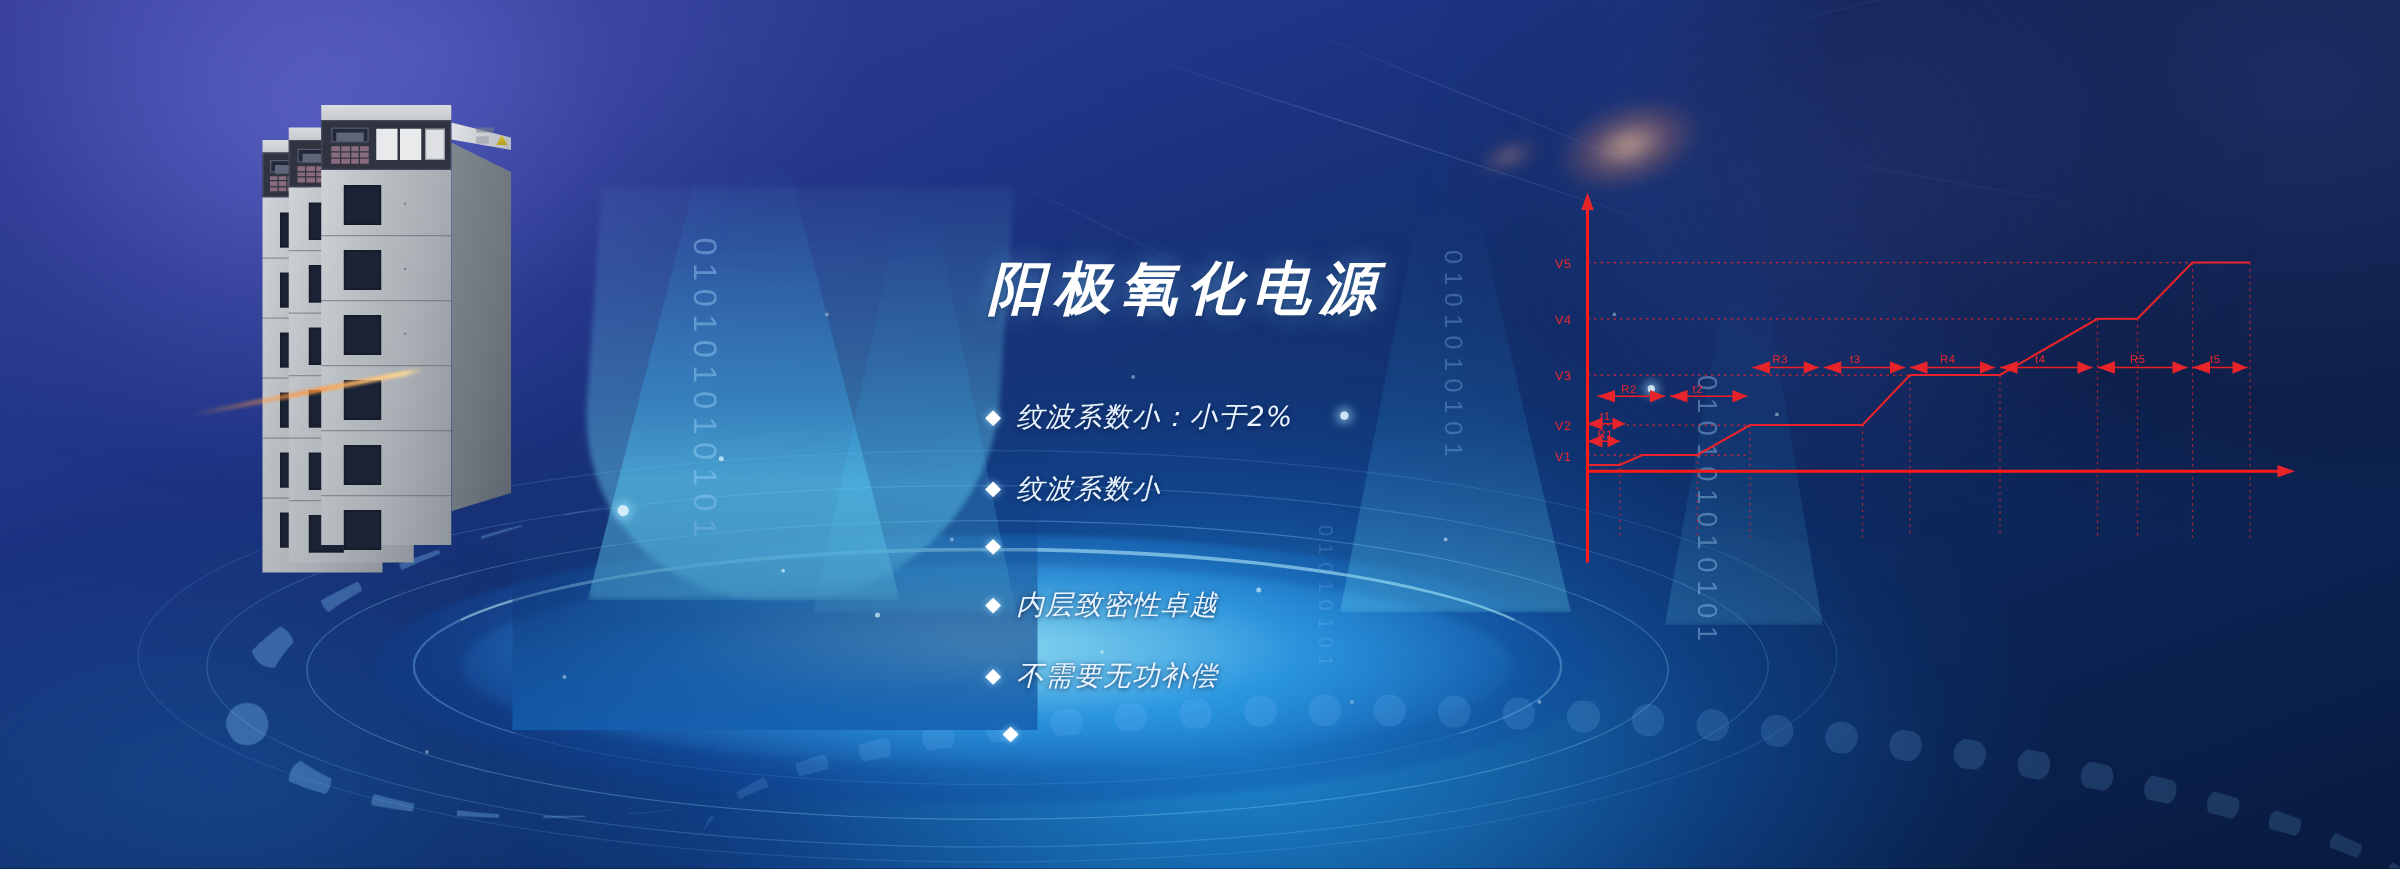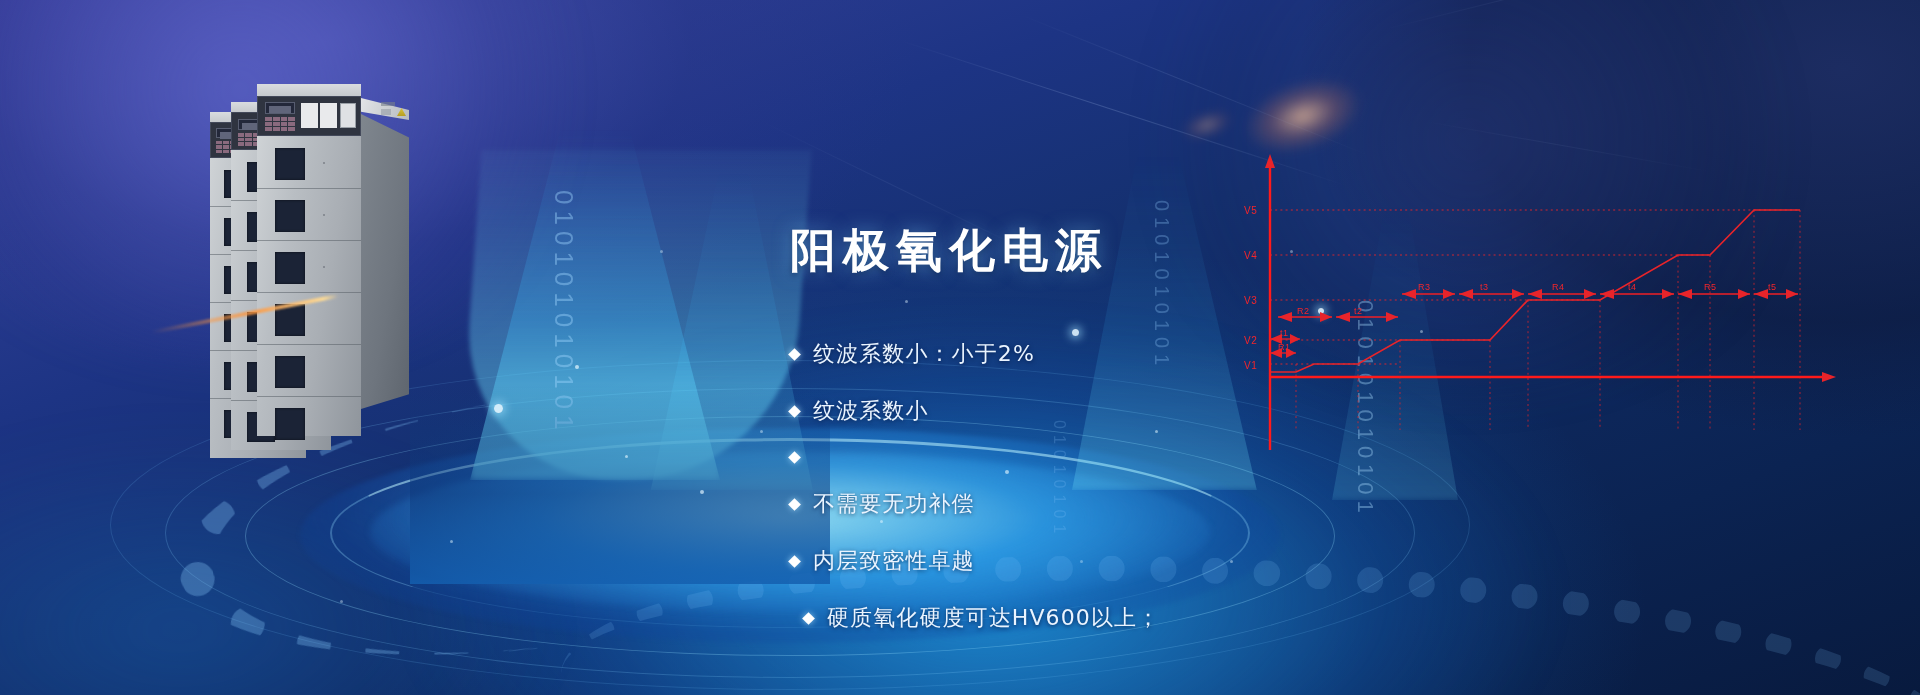--- a/index.html
+++ b/index.html
@@ -107,21 +107,21 @@
   .cab .screw{position:absolute;width:2px;height:2px;border-radius:50%;background:rgba(110,116,124,.8);}
   .cab-fade{position:absolute;left:200px;top:300px;width:420px;height:200px;
     background:linear-gradient(to bottom, rgba(12,40,95,0) 0%, rgba(14,58,125,.55) 55%, rgba(20,95,175,.85) 100%);}
   .warn{position:absolute;width:9px;height:8px;
     background:linear-gradient(to bottom,#d8c23a,#b79f22);clip-path:polygon(50% 0,100% 100%,0 100%);}
   .spark{position:absolute;left:-60px;top:228px;width:190px;height:4px;
     background:linear-gradient(90deg,rgba(255,120,40,0) 0%,rgba(255,150,60,.85) 55%,rgba(255,220,150,.95) 92%,rgba(255,255,255,0) 100%);
     filter:blur(1.2px);transform:rotate(-11deg);}
 
   
-  #copy{position:absolute;left:790px;top:192px;width:560px;}
+  #copy{position:absolute;left:790px;top:172px;width:560px;font-style:italic;}
   #title{font-size:46px;line-height:1.18;color:#ffffff;letter-spacing:7px;font-weight:700;
     text-shadow:0 0 18px rgba(120,200,255,.55),0 2px 6px rgba(0,20,60,.7);
     font-family:"DejaVu Sans","Liberation Sans",sans-serif;}
   #bullets{margin:62px 0 0 0;padding:0;list-style:none;}
   #bullets li{display:flex;align-items:center;color:#eaf4ff;font-size:22px;letter-spacing:1.1px;
     margin-bottom:27px;text-shadow:0 1px 4px rgba(0,20,60,.75);
     font-family:"DejaVu Sans","Liberation Sans",sans-serif;}
   #bullets li .bullet-icon{display:inline-block;width:9px;height:9px;margin-right:14px;flex:0 0 auto;
     background:#ffffff;transform:rotate(45deg);box-shadow:0 0 6px rgba(170,225,255,.8);}
   #bullets li.indent{margin-left:14px;}
@@ -338,29 +338,28 @@
       </li>
       <li>
         <span class="bullet-icon"></span>
         <span>纹波系数小</span>
       </li>
       <li>
         <span class="bullet-icon"></span>
       </li>
       <li>
         <span class="bullet-icon"></span>
+        <span>内层致密性卓越</span>
+      </li>
+      <li>
+        <span class="bullet-icon"></span>
         <span>不需要无功补偿</span>
       </li>
-      <li>
-        <span class="bullet-icon"></span>
-        <span>内层致密性卓越</span>
-      </li>
       <li class="indent">
         <span class="bullet-icon"></span>
-        <span>硬质氧化硬度可达HV600以上；</span>
       </li>
     </ul>
   </div>
 
   <div id="chart">
     <svg width="600" height="310" viewBox="0 0 600 310">
 
       <line class="ax" x1="30" y1="300" x2="30" y2="14"></line>
       <polygon class="ripple" points="30,4 25,18 35,18"></polygon>
 

